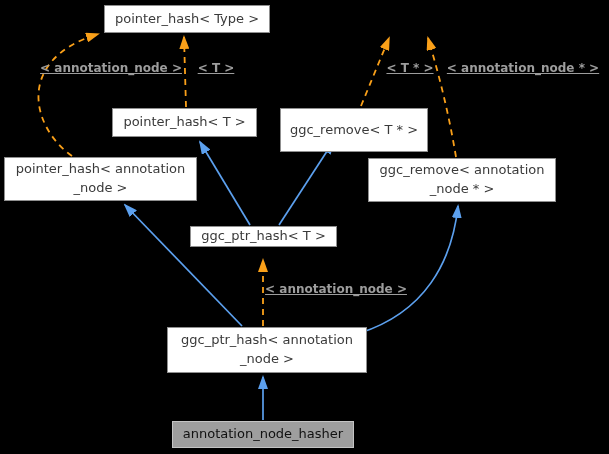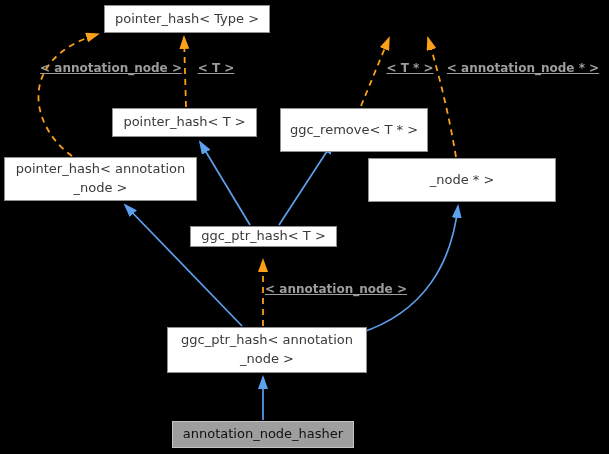--- a/index.html
+++ b/index.html
@@ -104,20 +104,21 @@
   <div class="node" style="left:280px; top:108px; width:148px; height:44px">
     <div>ggc_remove&lt; T * &gt;</div>
   </div>
 
   <div class="node" style="left:4px; top:157px; width:193px; height:44px">
     <div>pointer_hash&lt; annotation</div>
     <div>_node &gt;</div>
   </div>
 
   <div class="node" style="left:368px; top:158px; width:188px; height:44px">
+    <div>ggc_remove&lt; annotation</div>
     <div>_node * &gt;</div>
   </div>
 
   <div class="node" style="left:190px; top:226px; width:147px; height:21px">
     <div>ggc_ptr_hash&lt; T &gt;</div>
   </div>
 
   <div class="node" style="left:167px; top:327px; width:200px; height:46px">
     <div>ggc_ptr_hash&lt; annotation</div>
     <div>_node &gt;</div>

